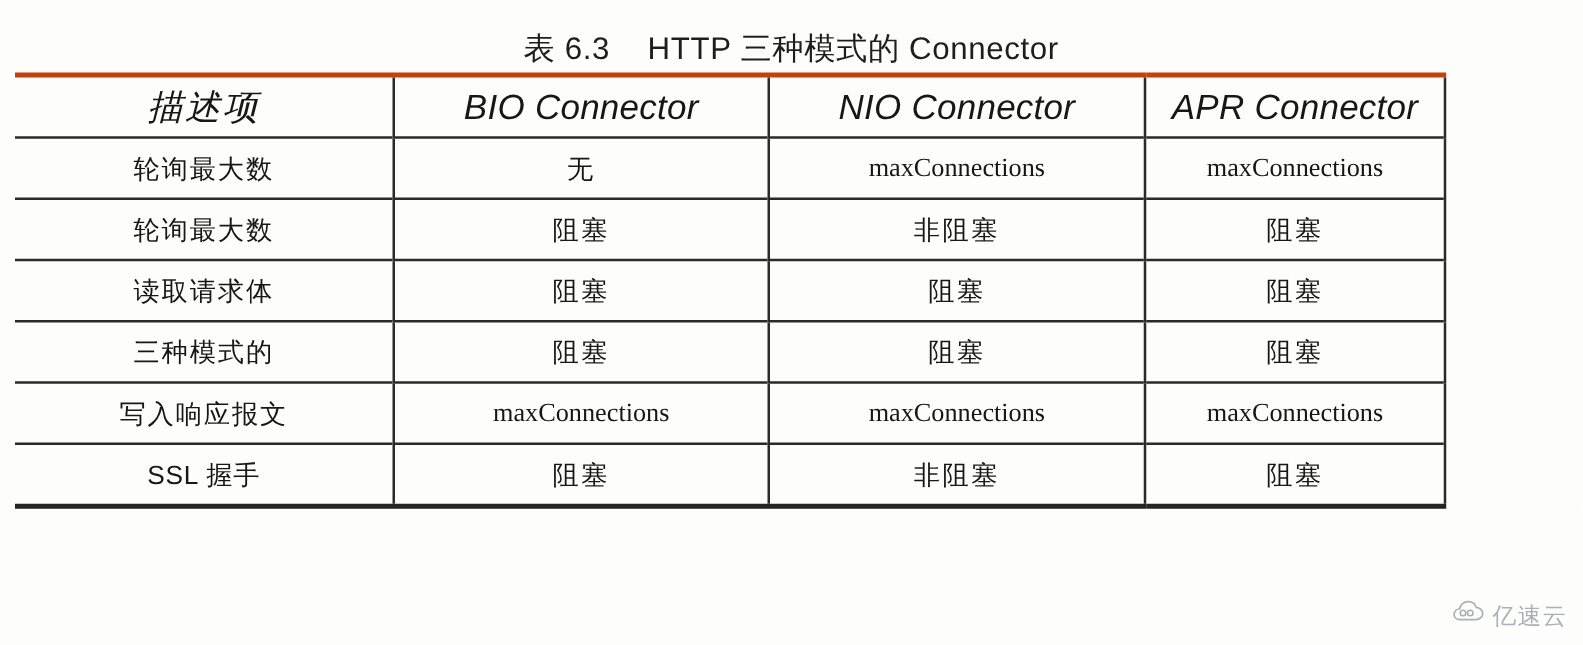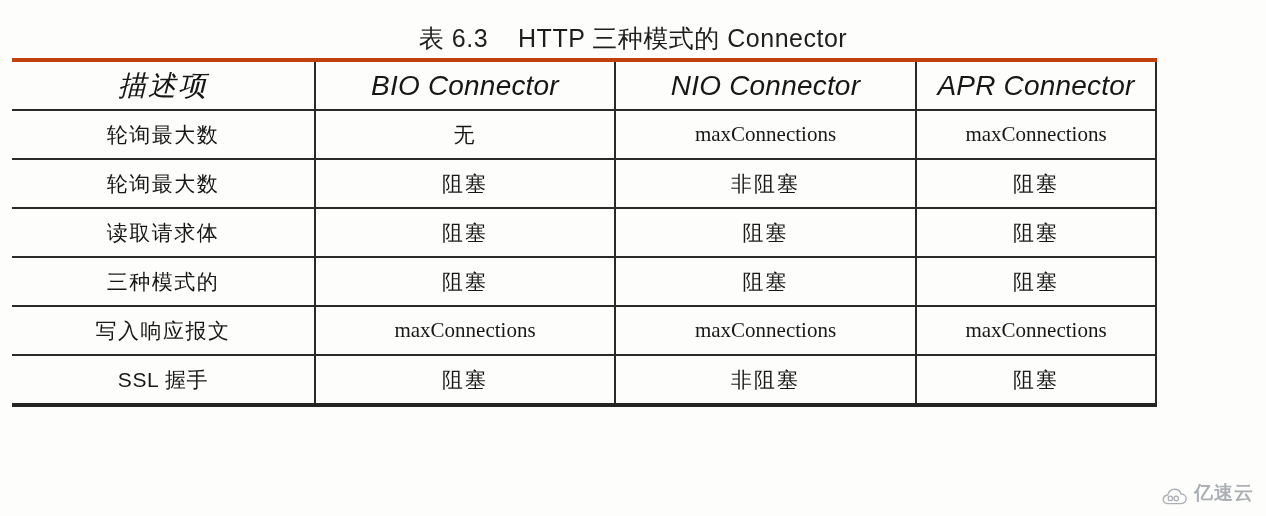--- a/index.html
+++ b/index.html
@@ -106,24 +106,23 @@
   .cell-cjk {
     letter-spacing: 2px;
   }
 
   
   .watermark {
     position: absolute;
     right: 12px;
     bottom: 10px;
     display: flex;
-    align-items: flex-end;
+    align-items: flex-start;
     gap: 6px;
     opacity: 0.72;
-    font-weight: bold;
   }
   .watermark .wm-text {
     font-size: 19px;
     color: #8e9399;
     letter-spacing: 1px;
   }
   .wm-cloud { display: block; }
 </style>
 </head>
 <body>

